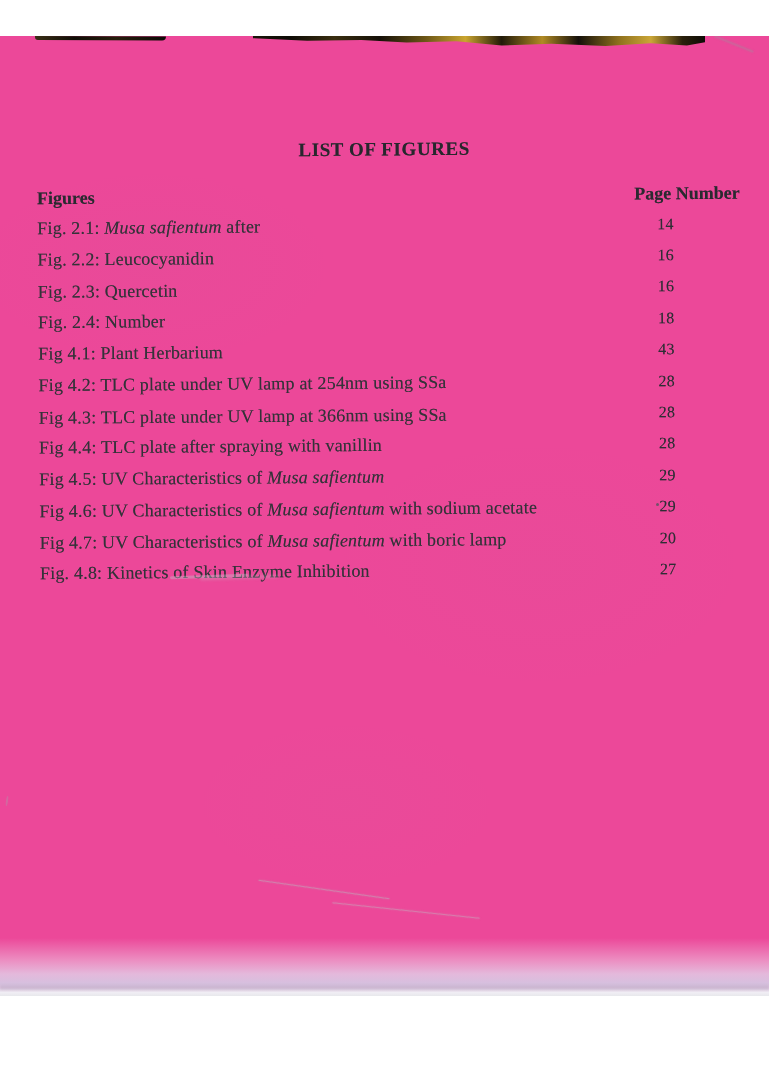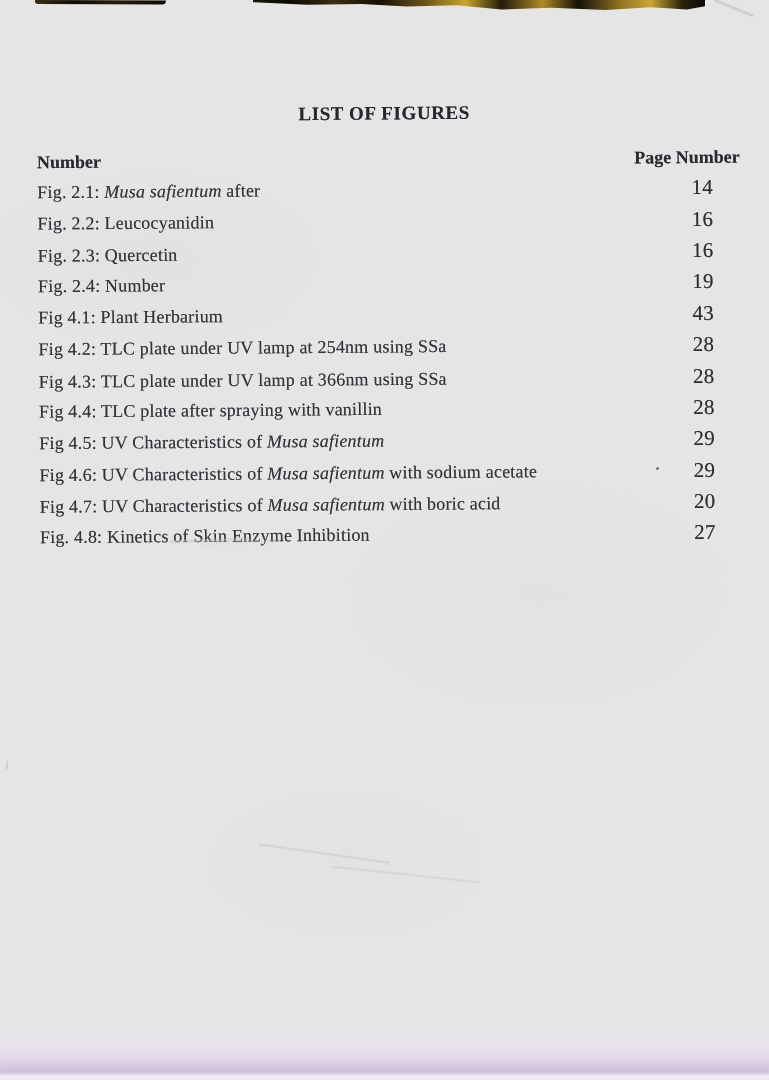--- a/index.html
+++ b/index.html
@@ -4,24 +4,25 @@
 <style>
   html, body { margin: 0; padding: 0; }
   body {
     width: 769px; height: 1080px;
     background: #ffffff;
     font-family: "Liberation Serif", "DejaVu Serif", serif;
     overflow: hidden;
   }
   .page {
     position: relative;
-    width: 769px; height: 1080px;
-    background: #e5e5e5;
+    width: 769px; height: 960px;
+    background: #ec4899;
     overflow: hidden;
     color: #313137;
+    margin-top: 36px;
   }
   
   .page::before {
     content: "";
     position: absolute; inset: 0;
     background:
       radial-gradient(ellipse 260px 140px at 20% 24%, rgba(130,130,140,0.035), transparent 70%),
       radial-gradient(ellipse 300px 180px at 70% 55%, rgba(140,135,145,0.03), transparent 70%),
       radial-gradient(ellipse 220px 120px at 45% 80%, rgba(150,145,155,0.03), transparent 70%);
     pointer-events: none;
@@ -127,58 +128,58 @@
   .row {
     display: flex; align-items: center;
     height: 31.4px;
     padding: 0 22px 0 37px;
     font-size: 18px;
     letter-spacing: 0.2px;
     color: #333339;
     white-space: nowrap;
   }
   .row .label { flex: 1 1 auto; }
-  .row .pagenum { flex: none; width: 90px; text-align: center; font-size: 21px; color: #2e2e35; }
+  .row .pagenum { flex: none; width: 90px; text-align: left; font-size: 16px; color: #2e2e35; }
   .row i { }
   .rows .row:nth-child(3n+2) .label { transform: translateY(-0.6px); }
   .rows .row:nth-child(4n+3) .label { transform: translateY(0.6px); }
 </style>
 </head>
 <body>
 
 <div class="page">
 
   <div class="band-topleft"></div>
   <div class="band-top"></div>
   <div class="corner-smudge"></div>
 
   <div class="content">
     <h1 class="doc-title">LIST OF FIGURES</h1>
 
     <div class="cols-header">
-      <span class="col-figures">Number</span>
+      <span class="col-figures">Figures</span>
       <span class="col-page">Page Number</span>
     </div>
 
     <div class="rows">
       <div class="row">
           <span class="label"><span>Fig. 2.1: </span><i>Musa safientum</i><span> after</span></span>
           <span class="pagenum">14</span>
         </div>
       <div class="row">
           <span class="label"><span>Fig. 2.2: Leucocyanidin</span><i></i><span></span></span>
           <span class="pagenum">16</span>
         </div>
       <div class="row">
           <span class="label"><span>Fig. 2.3: Quercetin</span><i></i><span></span></span>
           <span class="pagenum">16</span>
         </div>
       <div class="row">
           <span class="label"><span>Fig. 2.4: Number</span><i></i><span></span></span>
-          <span class="pagenum">19</span>
+          <span class="pagenum">18</span>
         </div>
       <div class="row">
           <span class="label"><span>Fig 4.1: Plant Herbarium</span><i></i><span></span></span>
           <span class="pagenum">43</span>
         </div>
       <div class="row">
           <span class="label"><span>Fig 4.2: TLC plate under UV lamp at 254nm using SSa</span><i></i><span></span></span>
           <span class="pagenum">28</span>
         </div>
       <div class="row">
@@ -191,21 +192,21 @@
         </div>
       <div class="row">
           <span class="label"><span>Fig 4.5: UV Characteristics of </span><i>Musa safientum</i><span></span></span>
           <span class="pagenum">29</span>
         </div>
       <div class="row">
           <span class="label"><span>Fig 4.6: UV Characteristics of </span><i>Musa safientum</i><span> with sodium acetate</span></span>
           <span class="pagenum">29</span>
         </div>
       <div class="row">
-          <span class="label"><span>Fig 4.7: UV Characteristics of </span><i>Musa safientum</i><span> with boric acid</span></span>
+          <span class="label"><span>Fig 4.7: UV Characteristics of </span><i>Musa safientum</i><span> with boric lamp</span></span>
           <span class="pagenum">20</span>
         </div>
       <div class="row">
           <span class="label"><span>Fig. 4.8: Kinetics of Skin Enzyme Inhibition</span><i></i><span></span></span>
           <span class="pagenum">27</span>
         </div>
     </div>
   </div>
 
   <div class="ink-speck"></div>

